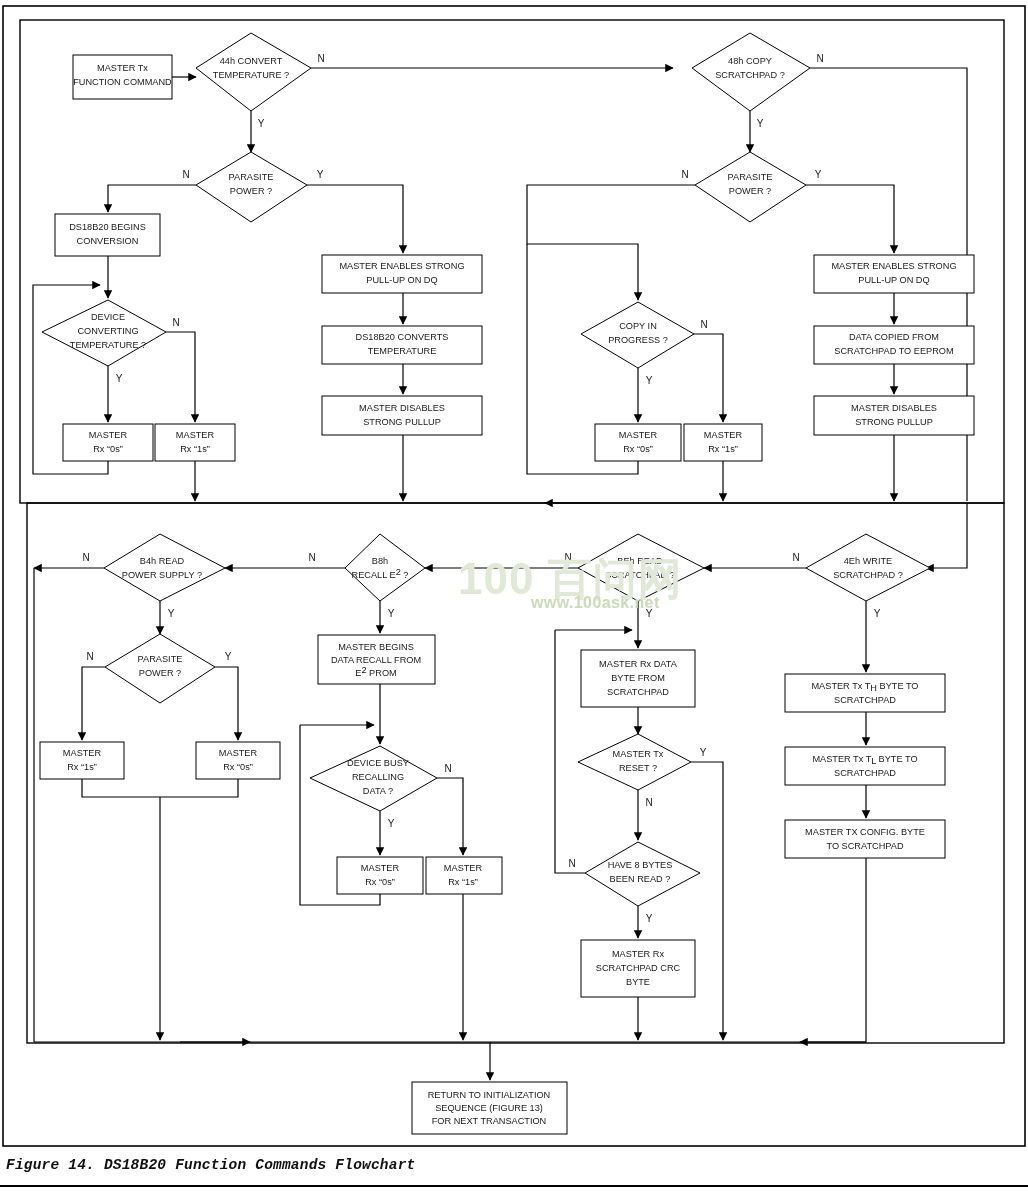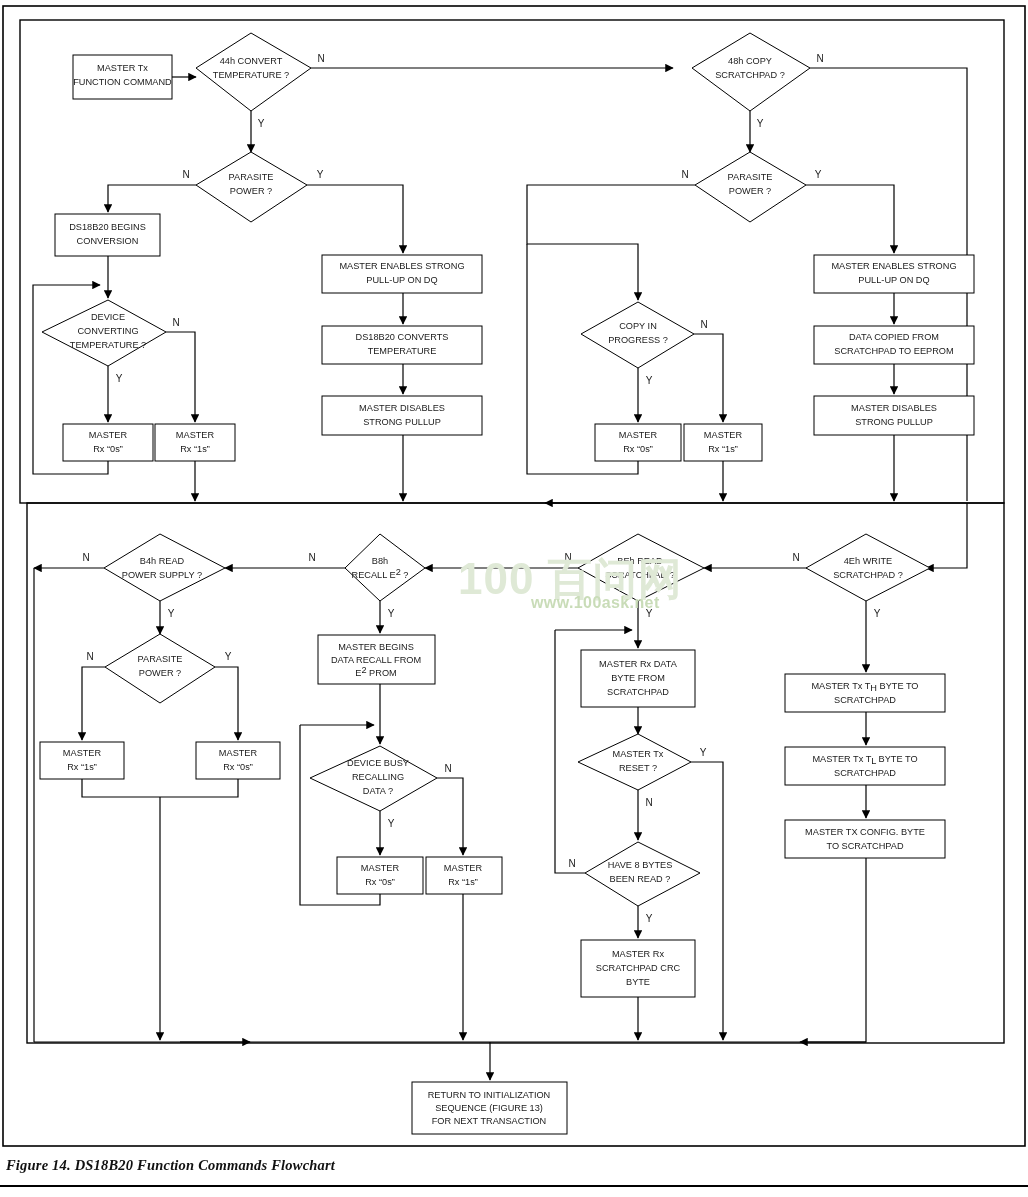--- a/index.html
+++ b/index.html
@@ -59,21 +59,21 @@
     font-family: "Liberation Sans", sans-serif;
     font-size: 10px;
     fill: #1a1a1a;
     text-anchor: middle;
     dominant-baseline: middle;
   }
   .caption {
     position: absolute;
     left: 6px;
     top: 1157px;
-    font-family: Liberation Serif, serif;
+    font-family: Liberation Mono, monospace;
     font-style: italic;
     font-weight: bold;
     font-size: 14.5px;
     color: #111;
     letter-spacing: 0.2px;
   }
   .caption-rule {
     position: absolute;
     left: 0;
     top: 1185px;

